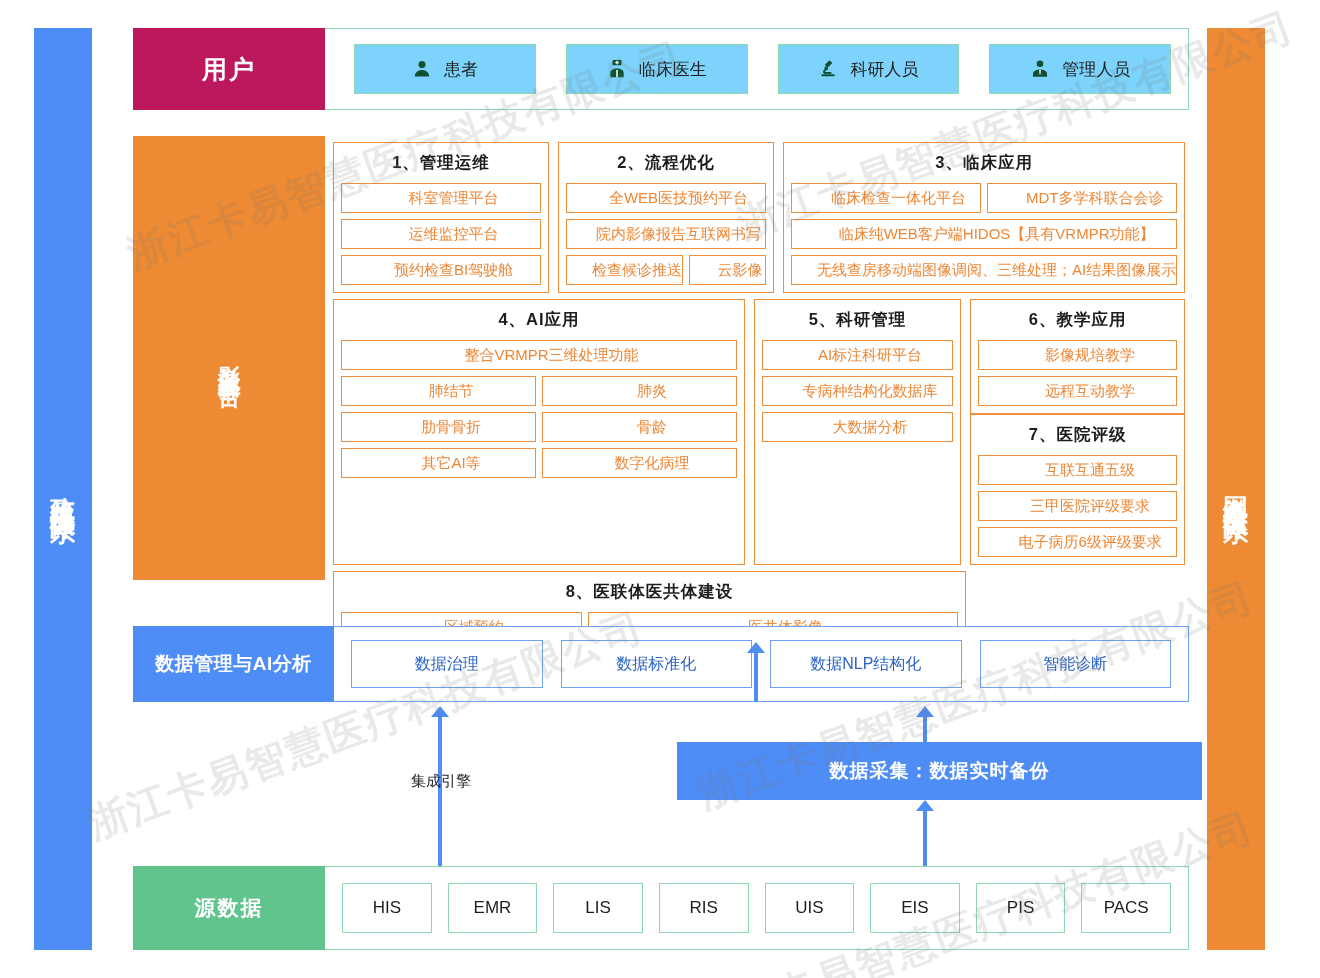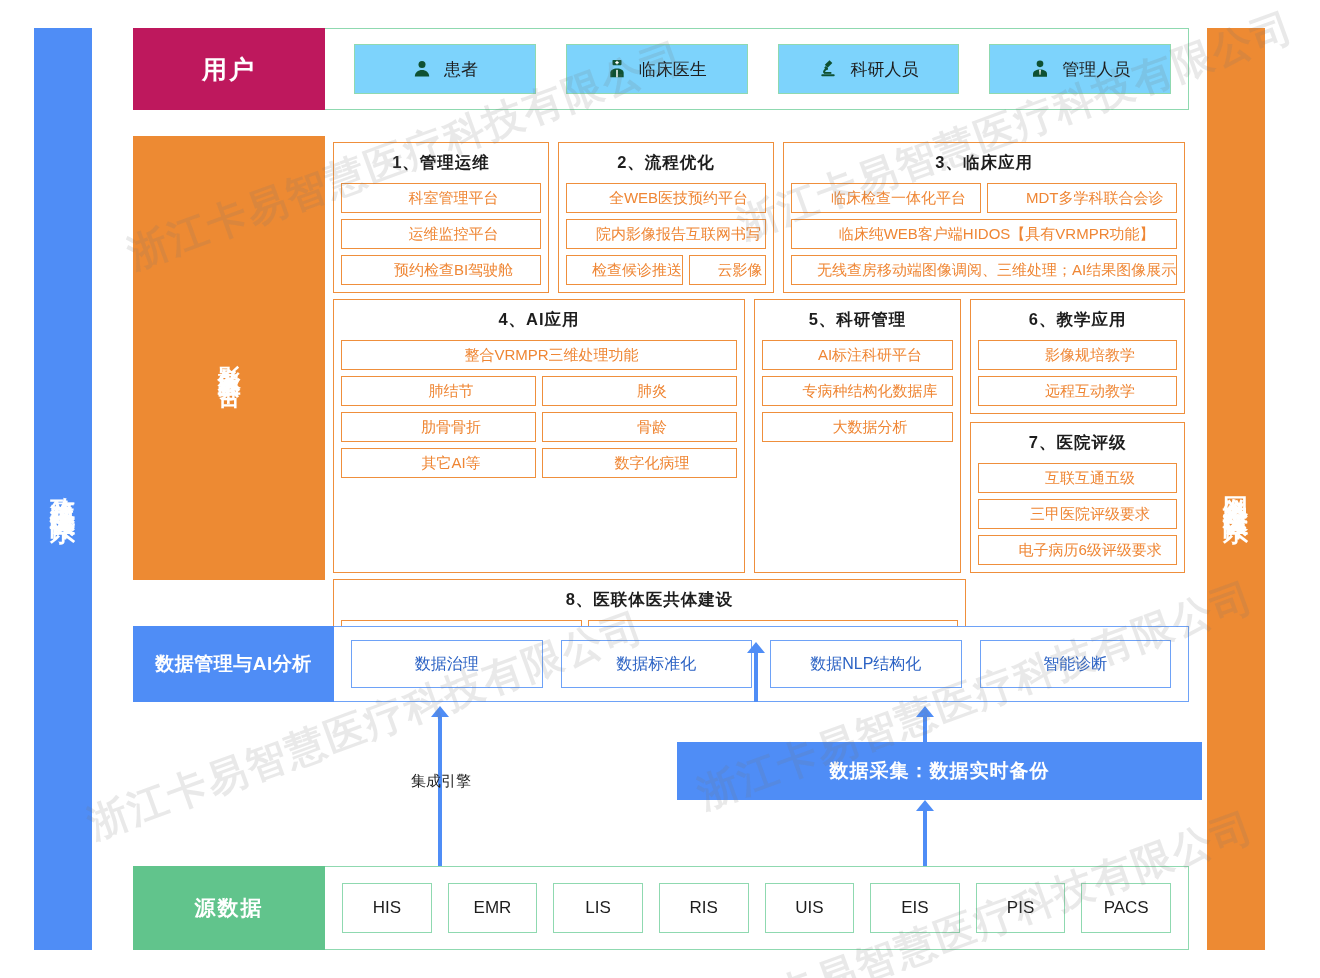--- a/index.html
+++ b/index.html
@@ -95,21 +95,21 @@
   .chip-line > .chip { flex: 1; }
 
   #mid-top { display: flex; gap: 9px; }
   #grp1 { width: 216px; }
   #grp2 { width: 216px; }
   #grp3 { flex: 1; }
 
   #mid-mid { display: flex; gap: 9px; flex: 1; }
   #grp4 { width: 412px; }
   #grp5 { width: 207px; }
-  #col67 { flex: 1; display: flex; flex-direction: column; gap: 8px; }
+  #col67 { flex: 1; display: flex; flex-direction: column; }
   #grp6 { }
   #grp7 { flex: 1; }
 
   #grp8 { }
 
   
   #data-row { left: 133px; top: 626px; width: 1056px; height: 76px; }
   #data-label { width: 201px; background: #4f8df6; font-size: 19px; letter-spacing: 0.5px; }
   #data-body {
     flex: 1; border: 1.5px solid #6ea2f7; border-left: none; background: #ffffff;

